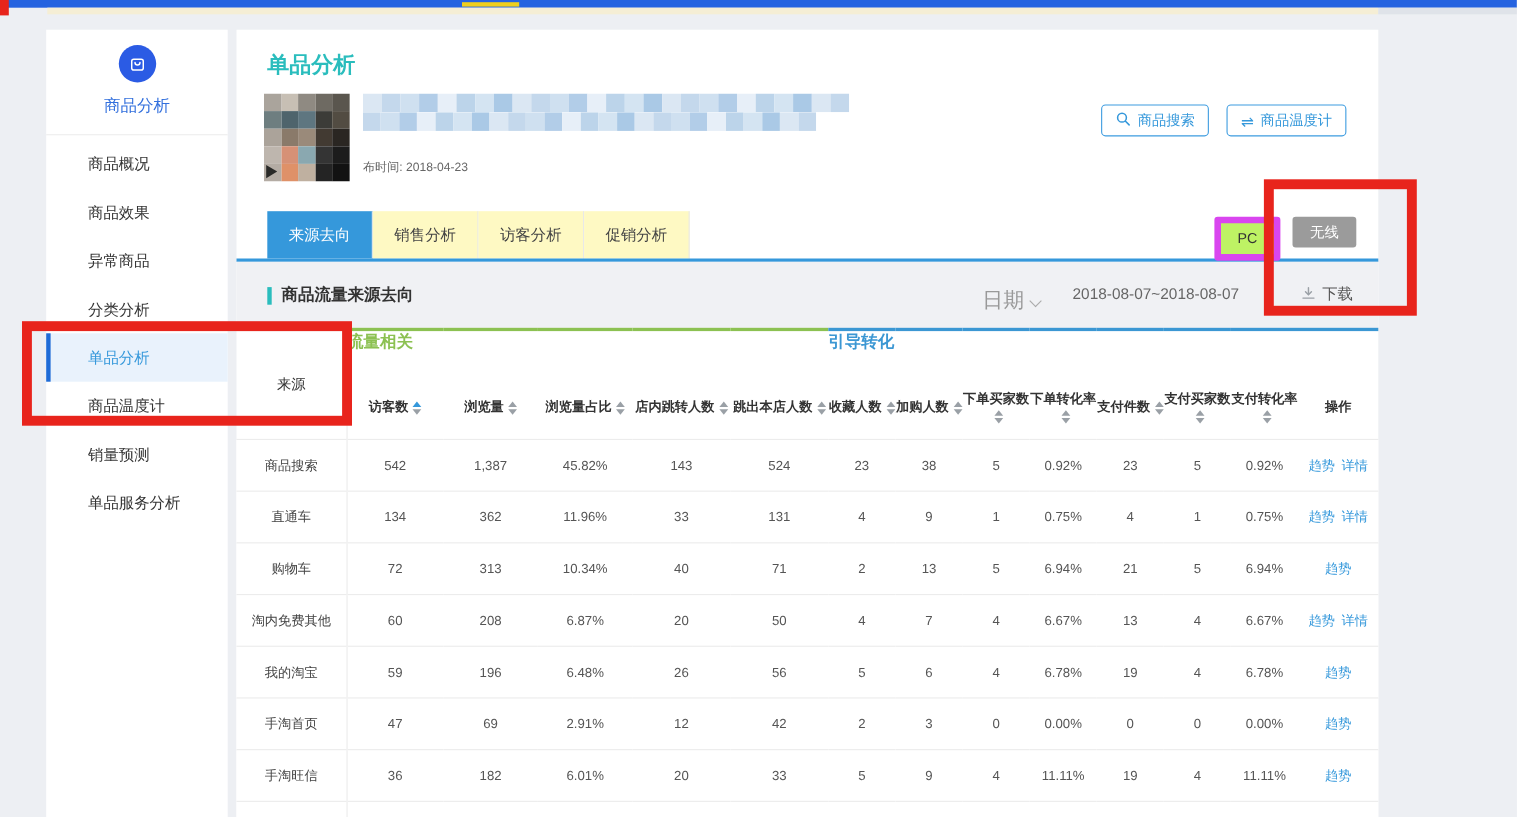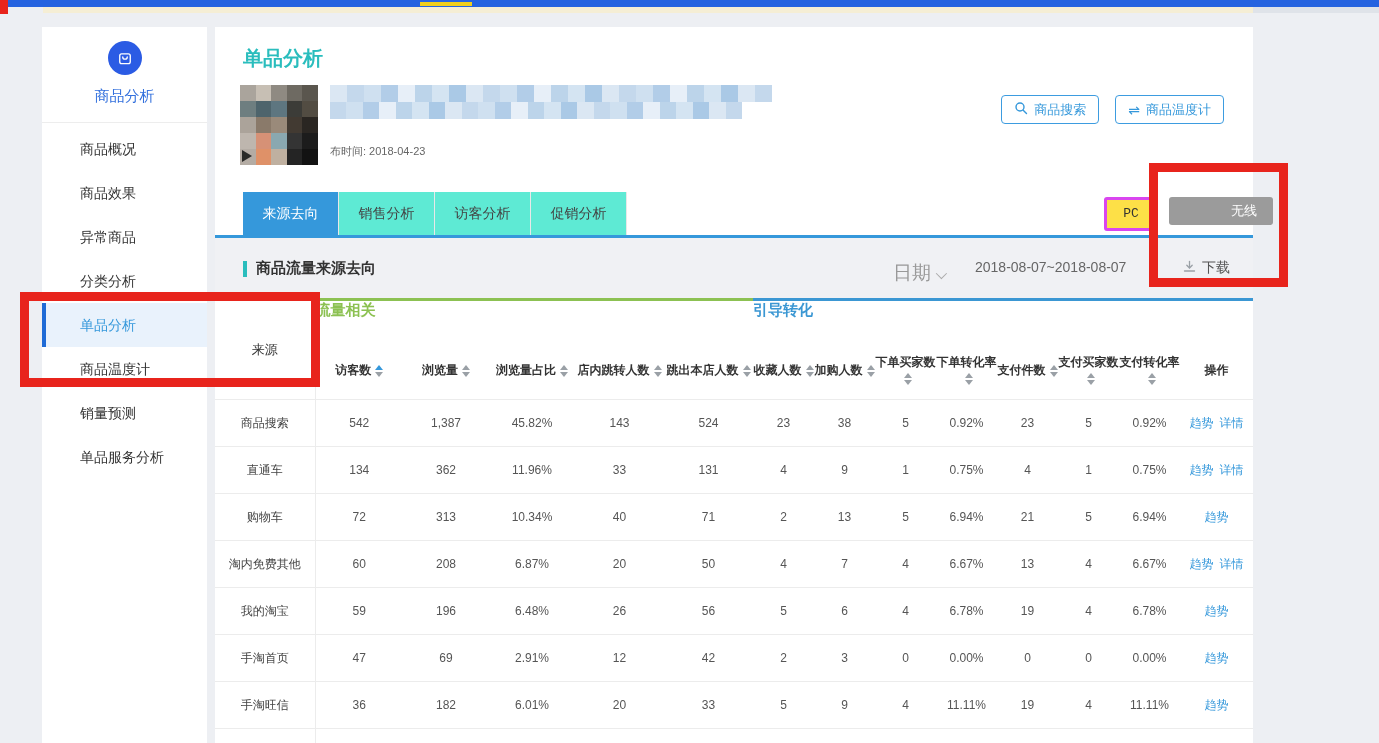--- a/index.html
+++ b/index.html
@@ -38,28 +38,28 @@
   .thumb{position:absolute;left:25px;top:58px;width:78px;height:80px;display:flex;flex-wrap:wrap;overflow:hidden;}
   .thumb i{display:block;width:20%;height:16px;}
   .play{position:absolute;left:2px;bottom:3px;width:0;height:0;border-top:6px solid transparent;border-bottom:6px solid transparent;border-left:10px solid #2a2a28;z-index:2;}
   .title-mosaic{position:absolute;left:115px;top:58px;width:442px;}
   .title-mosaic .mrow{display:flex;height:17px;overflow:hidden;}
   .title-mosaic .mrow i{display:block;height:17px;}
   .pub{position:absolute;left:115px;top:117px;font-size:11px;color:#666;}
 
   
   .tabs{position:absolute;left:28px;top:165px;height:43px;display:flex;}
-  .tab{min-width:95px;text-align:center;line-height:43px;font-size:14px;color:#444;background:#5eead4;
+  .tab{min-width:95px;text-align:center;line-height:43px;font-size:14px;color:#444;background:#fef9c3;
        border-right:1px solid #e8e8e8;cursor:pointer;}
   .tab.active{background:#3598db;color:#fff;}
   .blue-line{position:absolute;left:0;top:208px;width:1038px;height:3px;background:#3598db;}
   .toggle{position:absolute;left:889px;top:170px;display:flex;}
   .toggle span{display:block;height:28px;line-height:28px;text-align:center;font-size:13px;border-radius:3px;cursor:pointer;}
-  .toggle .pc{width:48px;background:#fde047;border:3px solid #d946ef;color:#333;font-family:Liberation Mono, monospace;}
-  .toggle .wl{width:58px;background:#9b9b9b;color:#fff;margin-left:11px;padding-left:46px;}
+  .toggle .pc{width:48px;background:#bef264;border:6px solid #d946ef;color:#333;}
+  .toggle .wl{width:58px;background:#9b9b9b;color:#fff;margin-left:11px;}
 
   
   .band{position:absolute;left:0;top:211px;width:1038px;height:60px;background:#f0f1f4;}
   .band-title{position:absolute;left:28px;top:21px;font-size:15px;font-weight:bold;color:#333;display:flex;align-items:center;}
   .band-title::before{content:"";display:inline-block;width:4px;height:16px;background:#2abdbd;margin-right:9px;}
   .date-label{position:absolute;left:678px;top:22px;font-size:19px;color:#999;cursor:pointer;}
   .chev{display:inline-block;width:7px;height:7px;border-right:1px solid #aaa;border-bottom:1px solid #aaa;transform:rotate(45deg) translateY(-2px);margin-left:5px;}
   .date-range{position:absolute;left:760px;top:21px;font-size:14px;color:#666;}
   .download{position:absolute;left:968px;top:21px;font-size:14px;color:#555;display:flex;align-items:center;gap:6px;cursor:pointer;}
 

